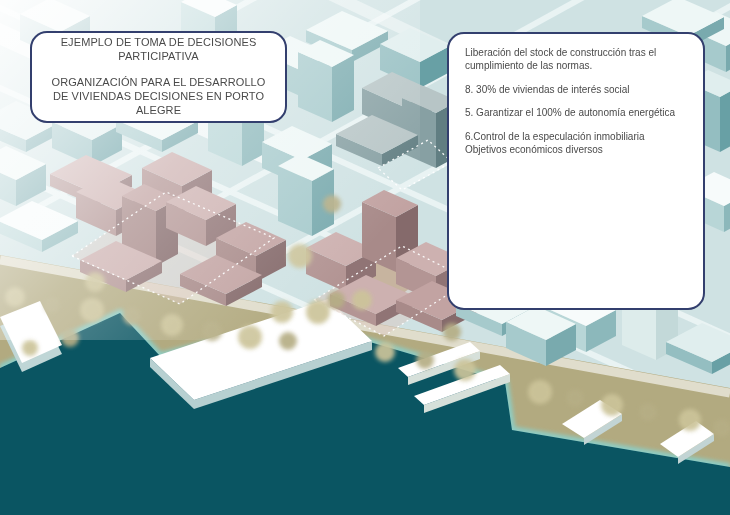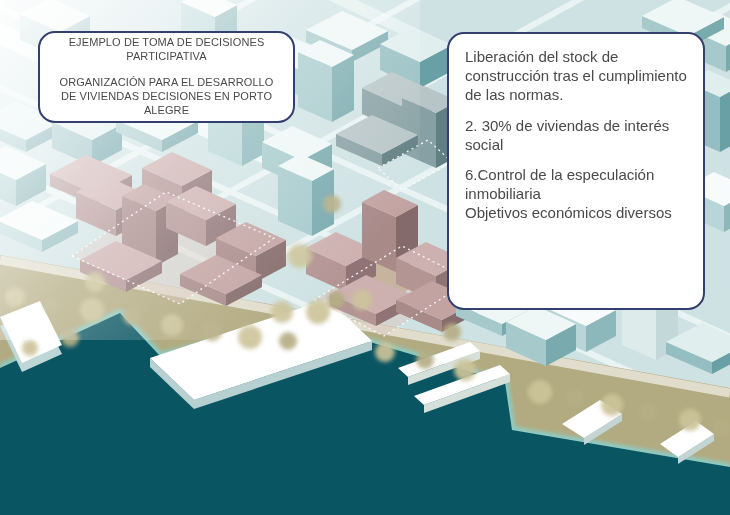--- a/index.html
+++ b/index.html
@@ -18,30 +18,30 @@
   .c-pink  {--top:#cdb1b0;--sw:#b39594;--se:#907475;}
   .c-pink2 {--top:#c2a3a2;--sw:#a88a89;--se:#856a6b;}
   .c-gray  {--top:#b7c5c6;--sw:#87a0a3;--se:#617e82;}
   .c-white {--top:#ffffff;--sw:#ddeceb;--se:#c3d9d9;}
 
   .note{
     position:absolute;box-sizing:border-box;background:#ffffff;
     border:2.5px solid #333f6e;border-radius:17px;color:#4a4a4a;
   }
   .note-left{
-    left:38px;top:31px;width:257px;height:92px;
+    left:30px;top:31px;width:257px;height:92px;
     display:flex;flex-direction:column;justify-content:center;align-items:center;
     gap:12px;padding:6px 12px;text-align:center;
   }
   .note-left p{margin:0;font-size:11px;line-height:1.27;letter-spacing:.1px;}
   .note-right{
     left:447px;top:32px;width:258px;min-height:278px;
     padding:13px 16px 11px 16px;
   }
-  .note-right p{margin:0 0 11px 0;font-size:15px;line-height:1.28;}
+  .note-right p{margin:0 0 11px 0;font-size:10px;line-height:1.28;}
   .note-right p:last-child{margin-bottom:0;}
   .rule{white-space:pre-line;}
 </style>
 </head>
 <body>
 
 <div class="stage">
 
 <svg class="scene" width="730" height="515" viewBox="0 0 730 515" xmlns="http://www.w3.org/2000/svg">
   <defs>
@@ -198,18 +198,19 @@
   <rect x="0" y="0" width="420" height="340" fill="url(#gTL)"></rect>
 </svg>
 
 <div class="note note-left">
   <p>EJEMPLO DE TOMA DE DECISIONES PARTICIPATIVA</p>
   <p>ORGANIZACIÓN PARA EL DESARROLLO DE VIVIENDAS DECISIONES EN PORTO ALEGRE</p>
 </div>
 
 <div class="note note-right">
   <p class="intro">Liberación del stock de construcción tras el cumplimiento de las normas.</p>
-  <p class="rule">2. 30% de viviendas de interés social</p>
+  <p class="rule">8. 30% de viviendas de interés social</p>
+  <p class="rule">5. Garantizar el 100% de autonomía energética</p>
   <p class="rule">6.Control de la especulación inmobiliaria
 Objetivos económicos diversos</p>
 </div>
 
 </div>
 
 </body></html>

